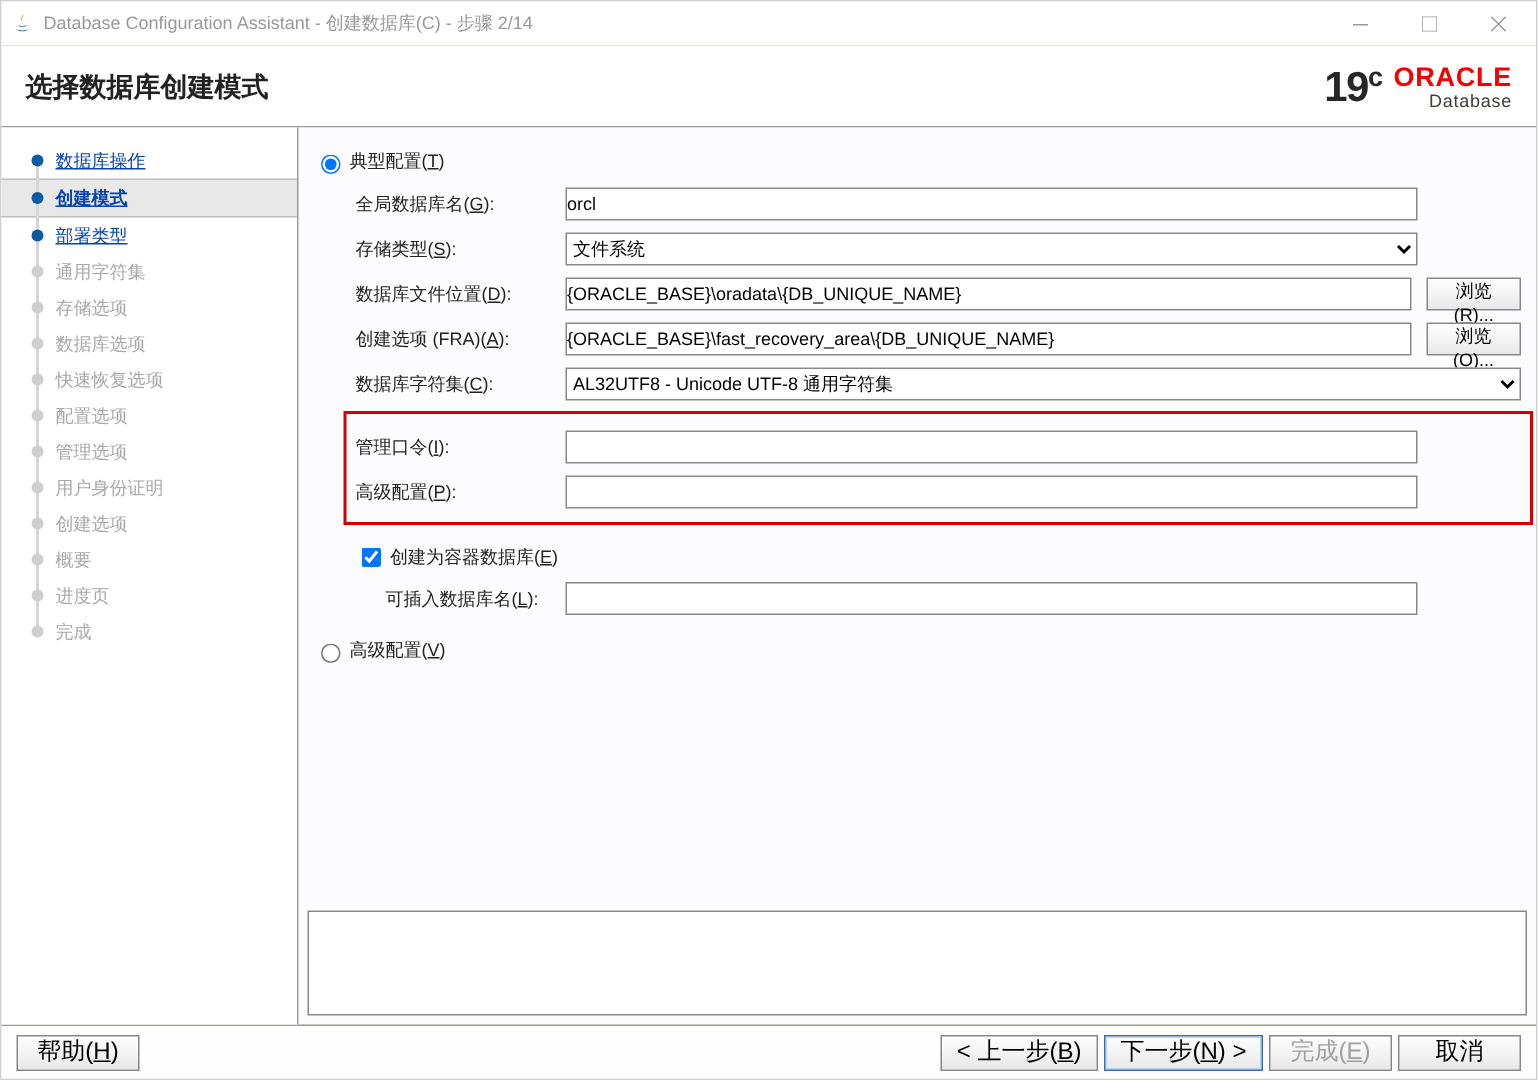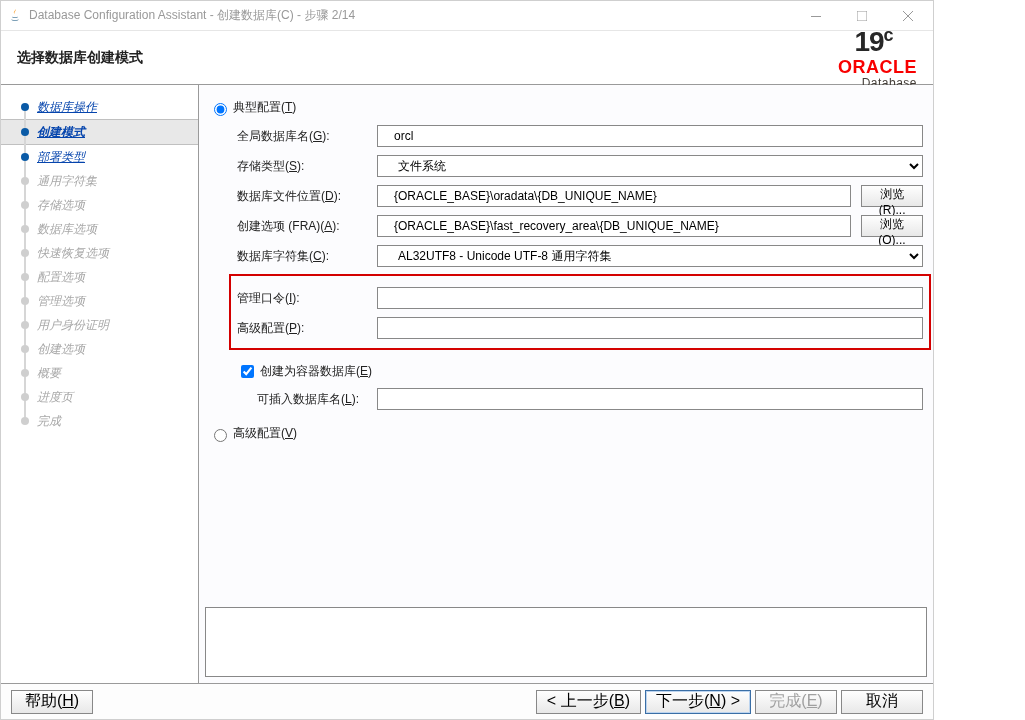--- a/index.html
+++ b/index.html
@@ -4,21 +4,21 @@
 <style>
   * { box-sizing: border-box; }
   html, body {
     margin: 0; padding: 0;
     font-family: "Microsoft YaHei", "宋体", Arial, sans-serif;
     font-size: 12px;
     color: #222;
     background: #ffffff;
   }
   .window {
-    width: 934px; height: 720px;
+    width: 1025px; height: 720px;
     display: flex; flex-direction: column;
     border: 1px solid #cfcfcf;
     background: #fef9c3;
   }
   
   .titlebar {
     height: 30px;
     background: #ffffff;
     border-bottom: 1px solid #e6e6e6;
     display: flex; align-items: center;
@@ -41,29 +41,28 @@
 
   
   .header {
     height: 54px;
     background: #ffffff;
     border-bottom: 1px solid #9a9a9a;
     display: flex; align-items: center;
     padding: 0 16px;
   }
   .header .page-title {
-    font-size: 14px;
+    font-size: 18px;
     font-weight: bold;
     color: #222;
     flex: 1;
   }
   .header .logo {
-    display: flex; align-items: center;
+    display: flex; align-items: flex-end;
     color: #c74634;
-    flex-direction: column;
   }
   .logo .v19c { font-size: 28px; font-weight: 900; color: #272727; letter-spacing: -1px; margin-right: 8px;}
   .logo .v19c .c { font-size: 18px; vertical-align: super; }
   .logo .oracle { display:flex; flex-direction:column; align-items:flex-start; }
   .logo .oracle .oracle-word { font-size: 18px; font-weight: 900; color: #f80000; letter-spacing: 0.5px; line-height: 18px;}
   .logo .oracle .db-word { font-size: 12px; color: #423c37; letter-spacing: 0.5px; line-height: 14px; align-self:flex-end;}
 
   
   .body {
     flex: 1;
@@ -71,21 +70,21 @@
     min-height: 0;
   }
   
   .sidebar {
     width: 198px;
     background: #ffffff;
     border-right: 1px solid #9a9a9a;
     padding: 10px 0 0 0;
     position: relative;
   }
-  .steps { list-style: none; margin:0; padding:0;font-style:italic; }
+  .steps { list-style: none; margin:0; padding:0; }
   .steps li {
     position: relative;
     padding: 4px 6px 4px 36px;
     font-size: 12px;
     line-height: 16px;
     color: #8a8a8a;
   }
   .steps li .dot {
     position: absolute;
     left: 20px; top: 50%; transform: translateY(-50%);
@@ -148,21 +147,21 @@
   .field-row .fcontrol {
     flex: 1;
     display: flex; align-items: center;
   }
   .txt, .sel {
     width: 100%;
     height: 22px;
     border: 1px solid #888;
     background: #fff;
     font-size: 12px;
-    padding: 0 16px;
+    padding: 0 0;
     font-family: inherit;
   }
   .browse-btn {
     height: 22px;
     padding: 0 8px;
     margin-left: 10px;
     border: 1px solid #888;
     background: linear-gradient(#fefefe,#e8e8e8);
     font-size: 12px;
   }

